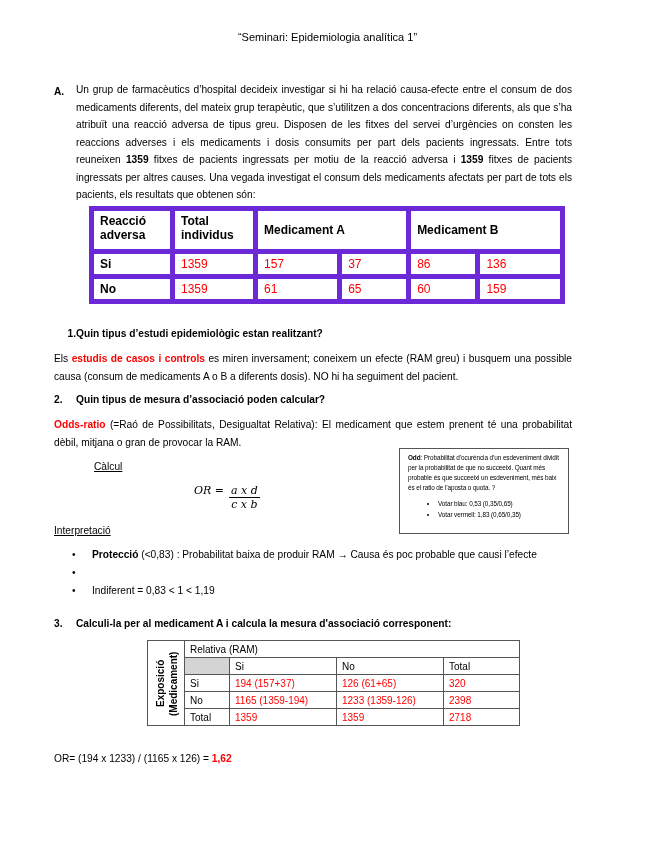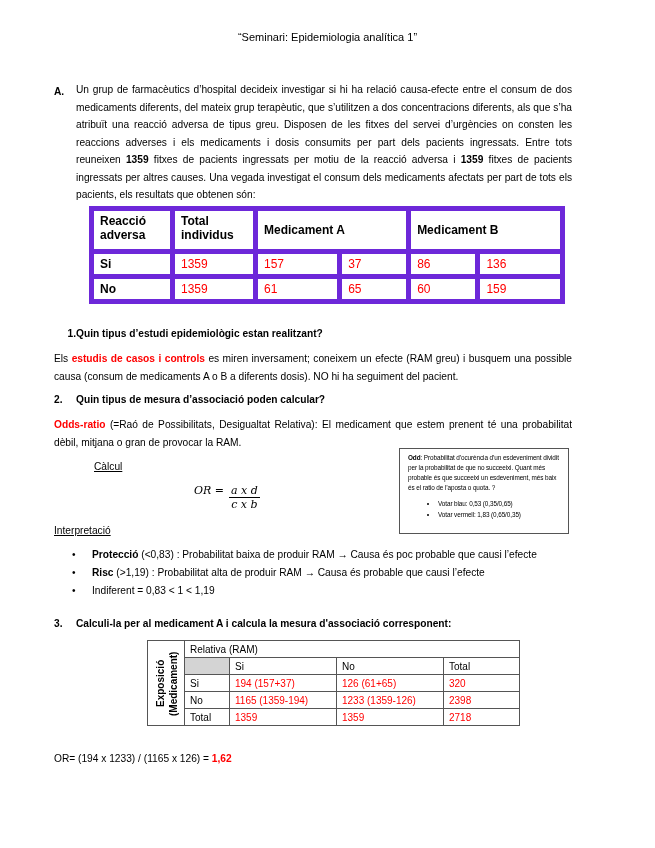--- a/index.html
+++ b/index.html
@@ -113,21 +113,20 @@
   </ul>
 </div>
 
 <div class="abs bullets">
   <div class="row">
       <span class="dot">•</span>
       <span><span class="b">Protecció</span><span> (&lt;0,83) : Probabilitat baixa de produir RAM → Causa és poc probable que causi l’efecte</span></span>
     </div>
   <div class="row">
       <span class="dot">•</span>
-      <span><span class="b">Risc</span><span> (&gt;1,19) : Probabilitat alta de produir RAM → Causa és probable que causi l’efecte</span></span>
     </div>
   <div class="row">
       <span class="dot">•</span>
       <span>Indiferent = 0,83 &lt; 1 &lt; 1,19</span>
     </div>
 </div>
 
 <div class="abs q" style="top:618px;">
   <span class="num">3.</span><span>Calculi-la per al medicament A i calcula la mesura d'associació corresponent:</span>
 </div>

